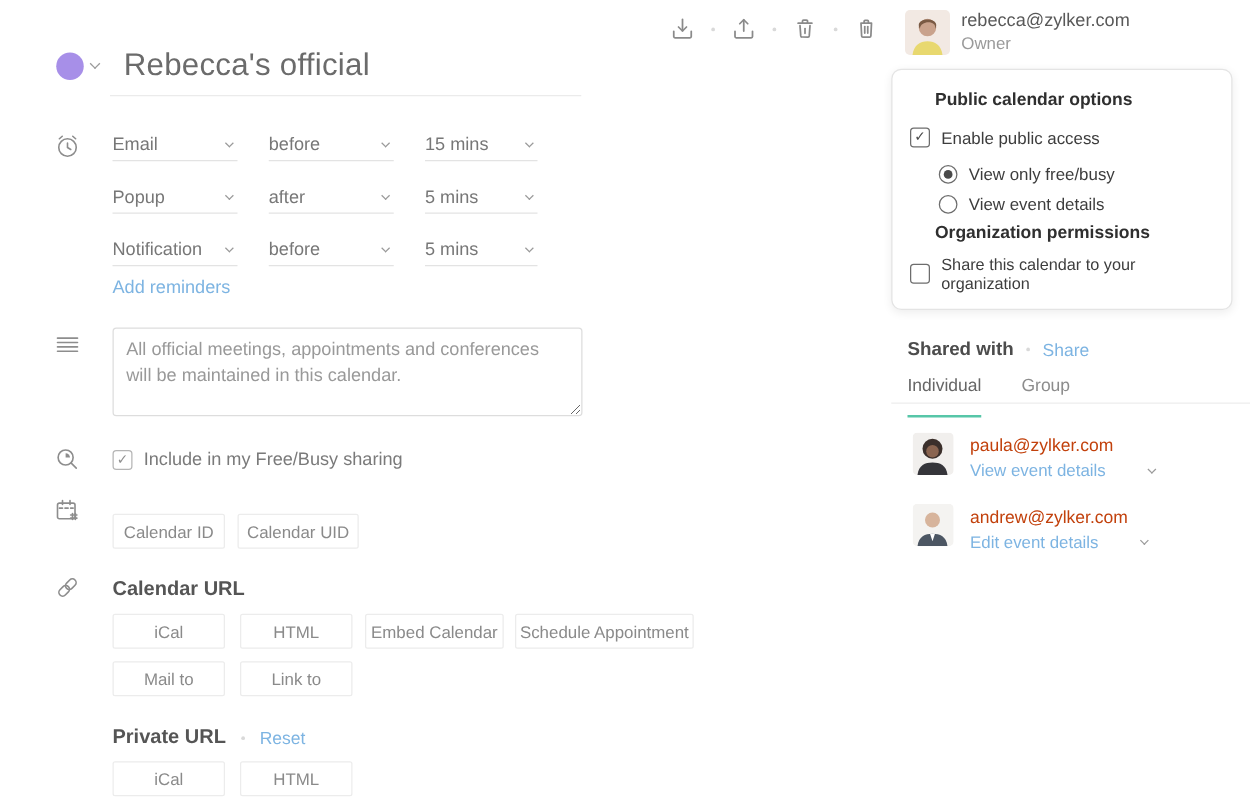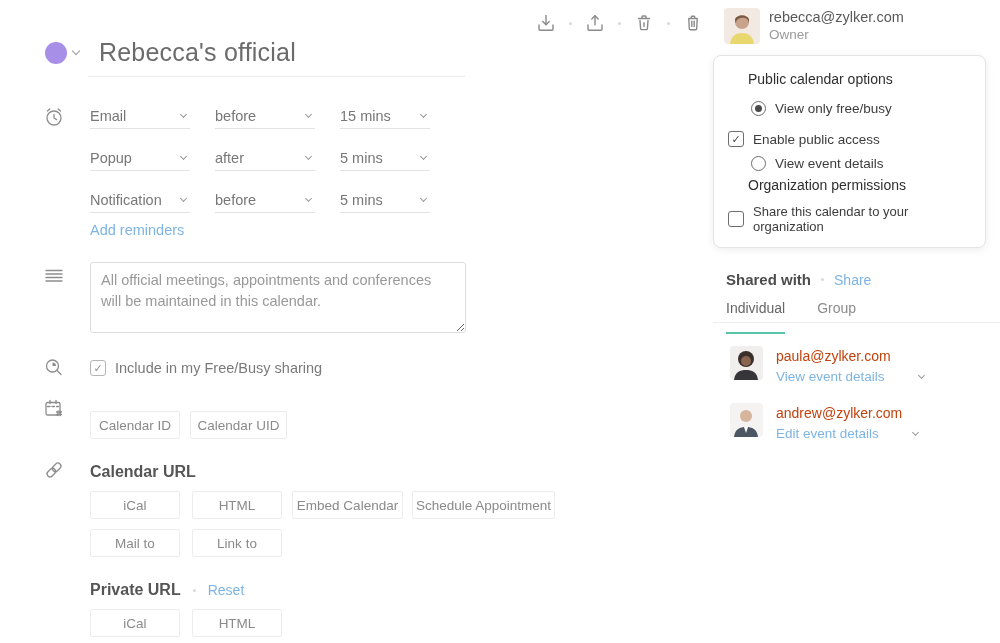--- a/index.html
+++ b/index.html
@@ -54,21 +54,21 @@
   .private-row { left:90px; top:581px; display:flex; align-items:center; gap:12px; }
   .private-row .link { font-size:14px; }
 
   
   .owner { left:724px; top:8px; display:flex; gap:9px; }
   .avatar { border-radius:4px; overflow:hidden; flex:none; }
   .owner .name { font-size:14.5px; color:#595959; margin-top:1px; }
   .owner .role { font-size:13.5px; color:#9a9a9a; margin-top:2px; }
 
   .panel { left:713px; top:55px; width:273px; height:193px; background:#fff; border:1px solid #e4e4e4; border-radius:8px; box-shadow:0 2px 8px rgba(0,0,0,0.07); padding:15px 14px; }
-  .panel h3 { font-size:14px; color:#2f2f2f; font-weight:normal;padding-left:20px; }
+  .panel h3 { font-size:14px; color:#2f2f2f; font-weight:bold;padding-left:20px; }
   .panel .row { display:flex; align-items:center; gap:9px; font-size:13.5px; color:#3d3d3d; }
 
   .shared-hd { left:726px; top:271px; display:flex; align-items:center; gap:10px; }
   .shared-hd .t { font-size:15px; font-weight:bold; color:#4c4c4c; }
   .shared-hd .link { font-size:14px; }
 
   .tabs { left:726px; top:300px; display:flex; gap:32px; font-size:14px; }
   .tab { padding-bottom:16px; cursor:pointer; color:#8c8c8c; }
   .tab.active { color:#666; border-bottom:2px solid #57c6a8; }
   .tabs-divider { left:713px; top:322px; width:287px; height:1px; background:#ededed; }
@@ -247,27 +247,27 @@
         </svg>
     </span>
     <span>
       <div class="name">rebecca@zylker.com</div>
       <div class="role">Owner</div>
     </span>
   </div>
 
   <div class="abs panel">
     <h3>Public calendar options</h3>
+    <div class="row" style="margin-top:15px">
+      <span class="chk dark checked"></span>
+      <span>Enable public access</span>
+    </div>
     <div class="row" style="margin-top:14px; margin-left:23px">
       <span class="radio selected"></span>
       <span>View only free/busy</span>
-    </div>
-    <div class="row" style="margin-top:15px">
-      <span class="chk dark checked"></span>
-      <span>Enable public access</span>
     </div>
     <div class="row" style="margin-top:9px; margin-left:23px">
       <span class="radio"></span>
       <span>View event details</span>
     </div>
     <h3 style="margin-top:6px">Organization permissions</h3>
     <div class="row" style="margin-top:11px; font-size:13px">
       <span class="chk dark"></span>
       <span>Share this calendar to your organization</span>
     </div>

